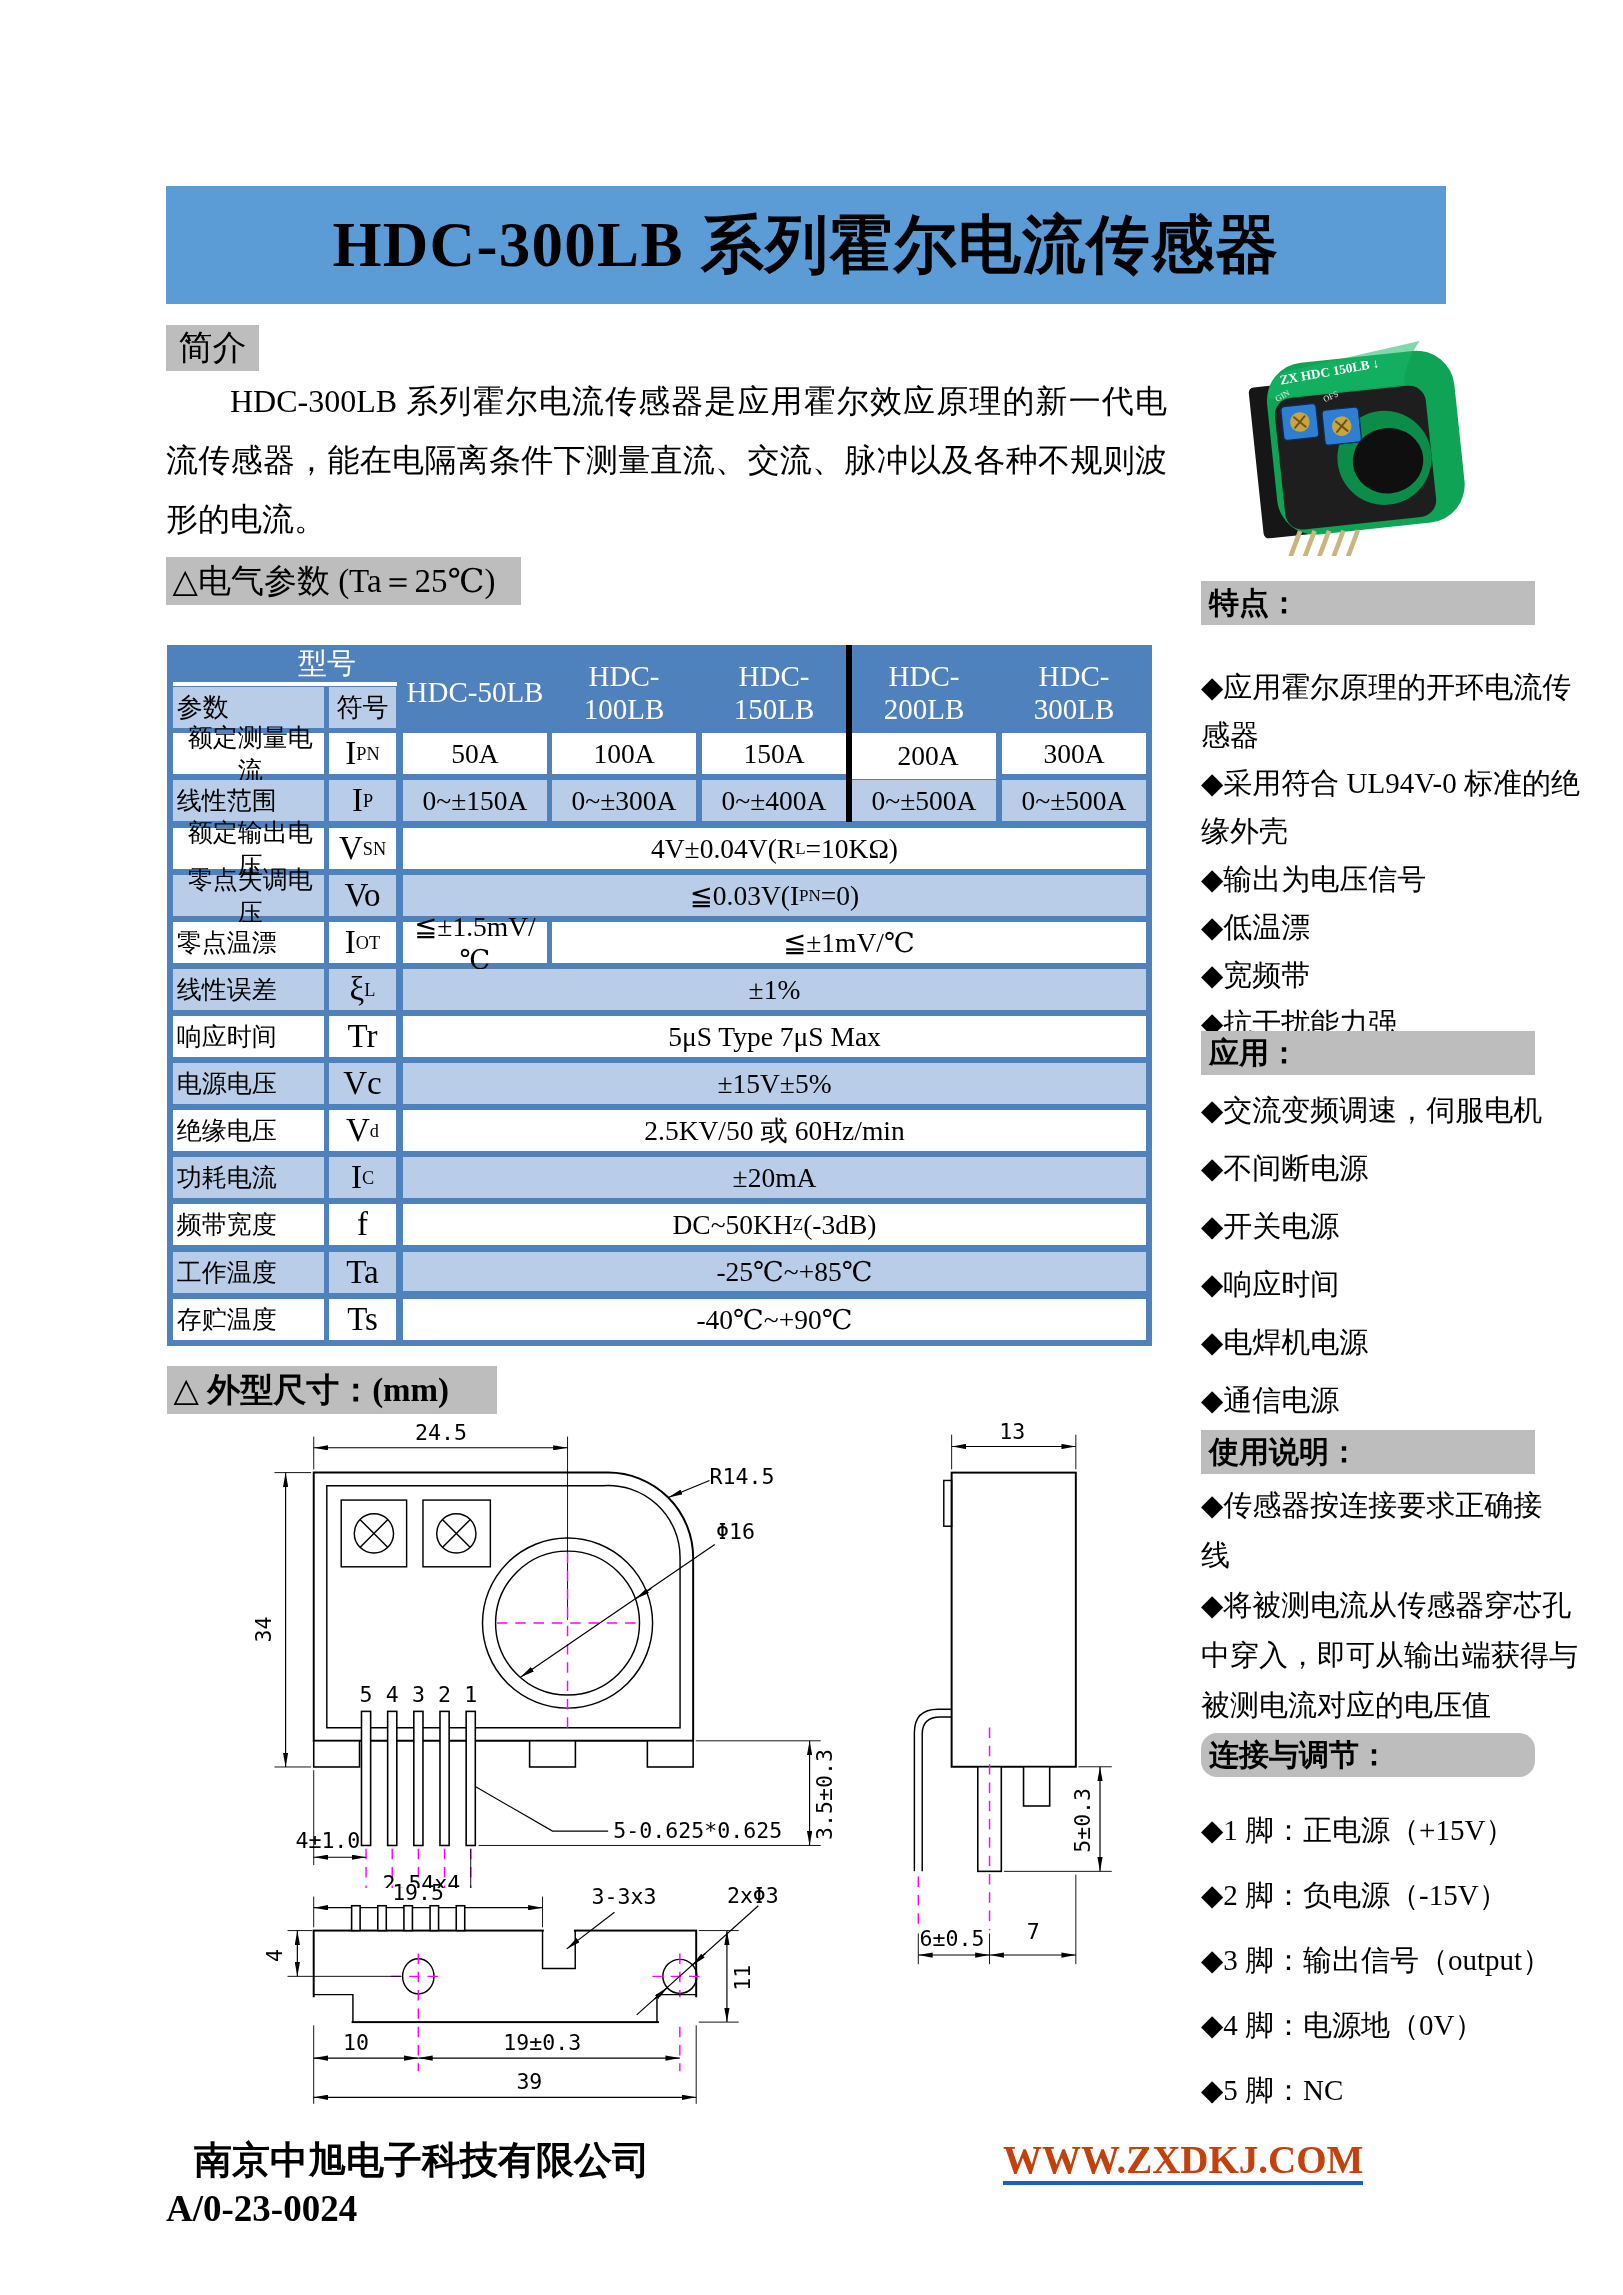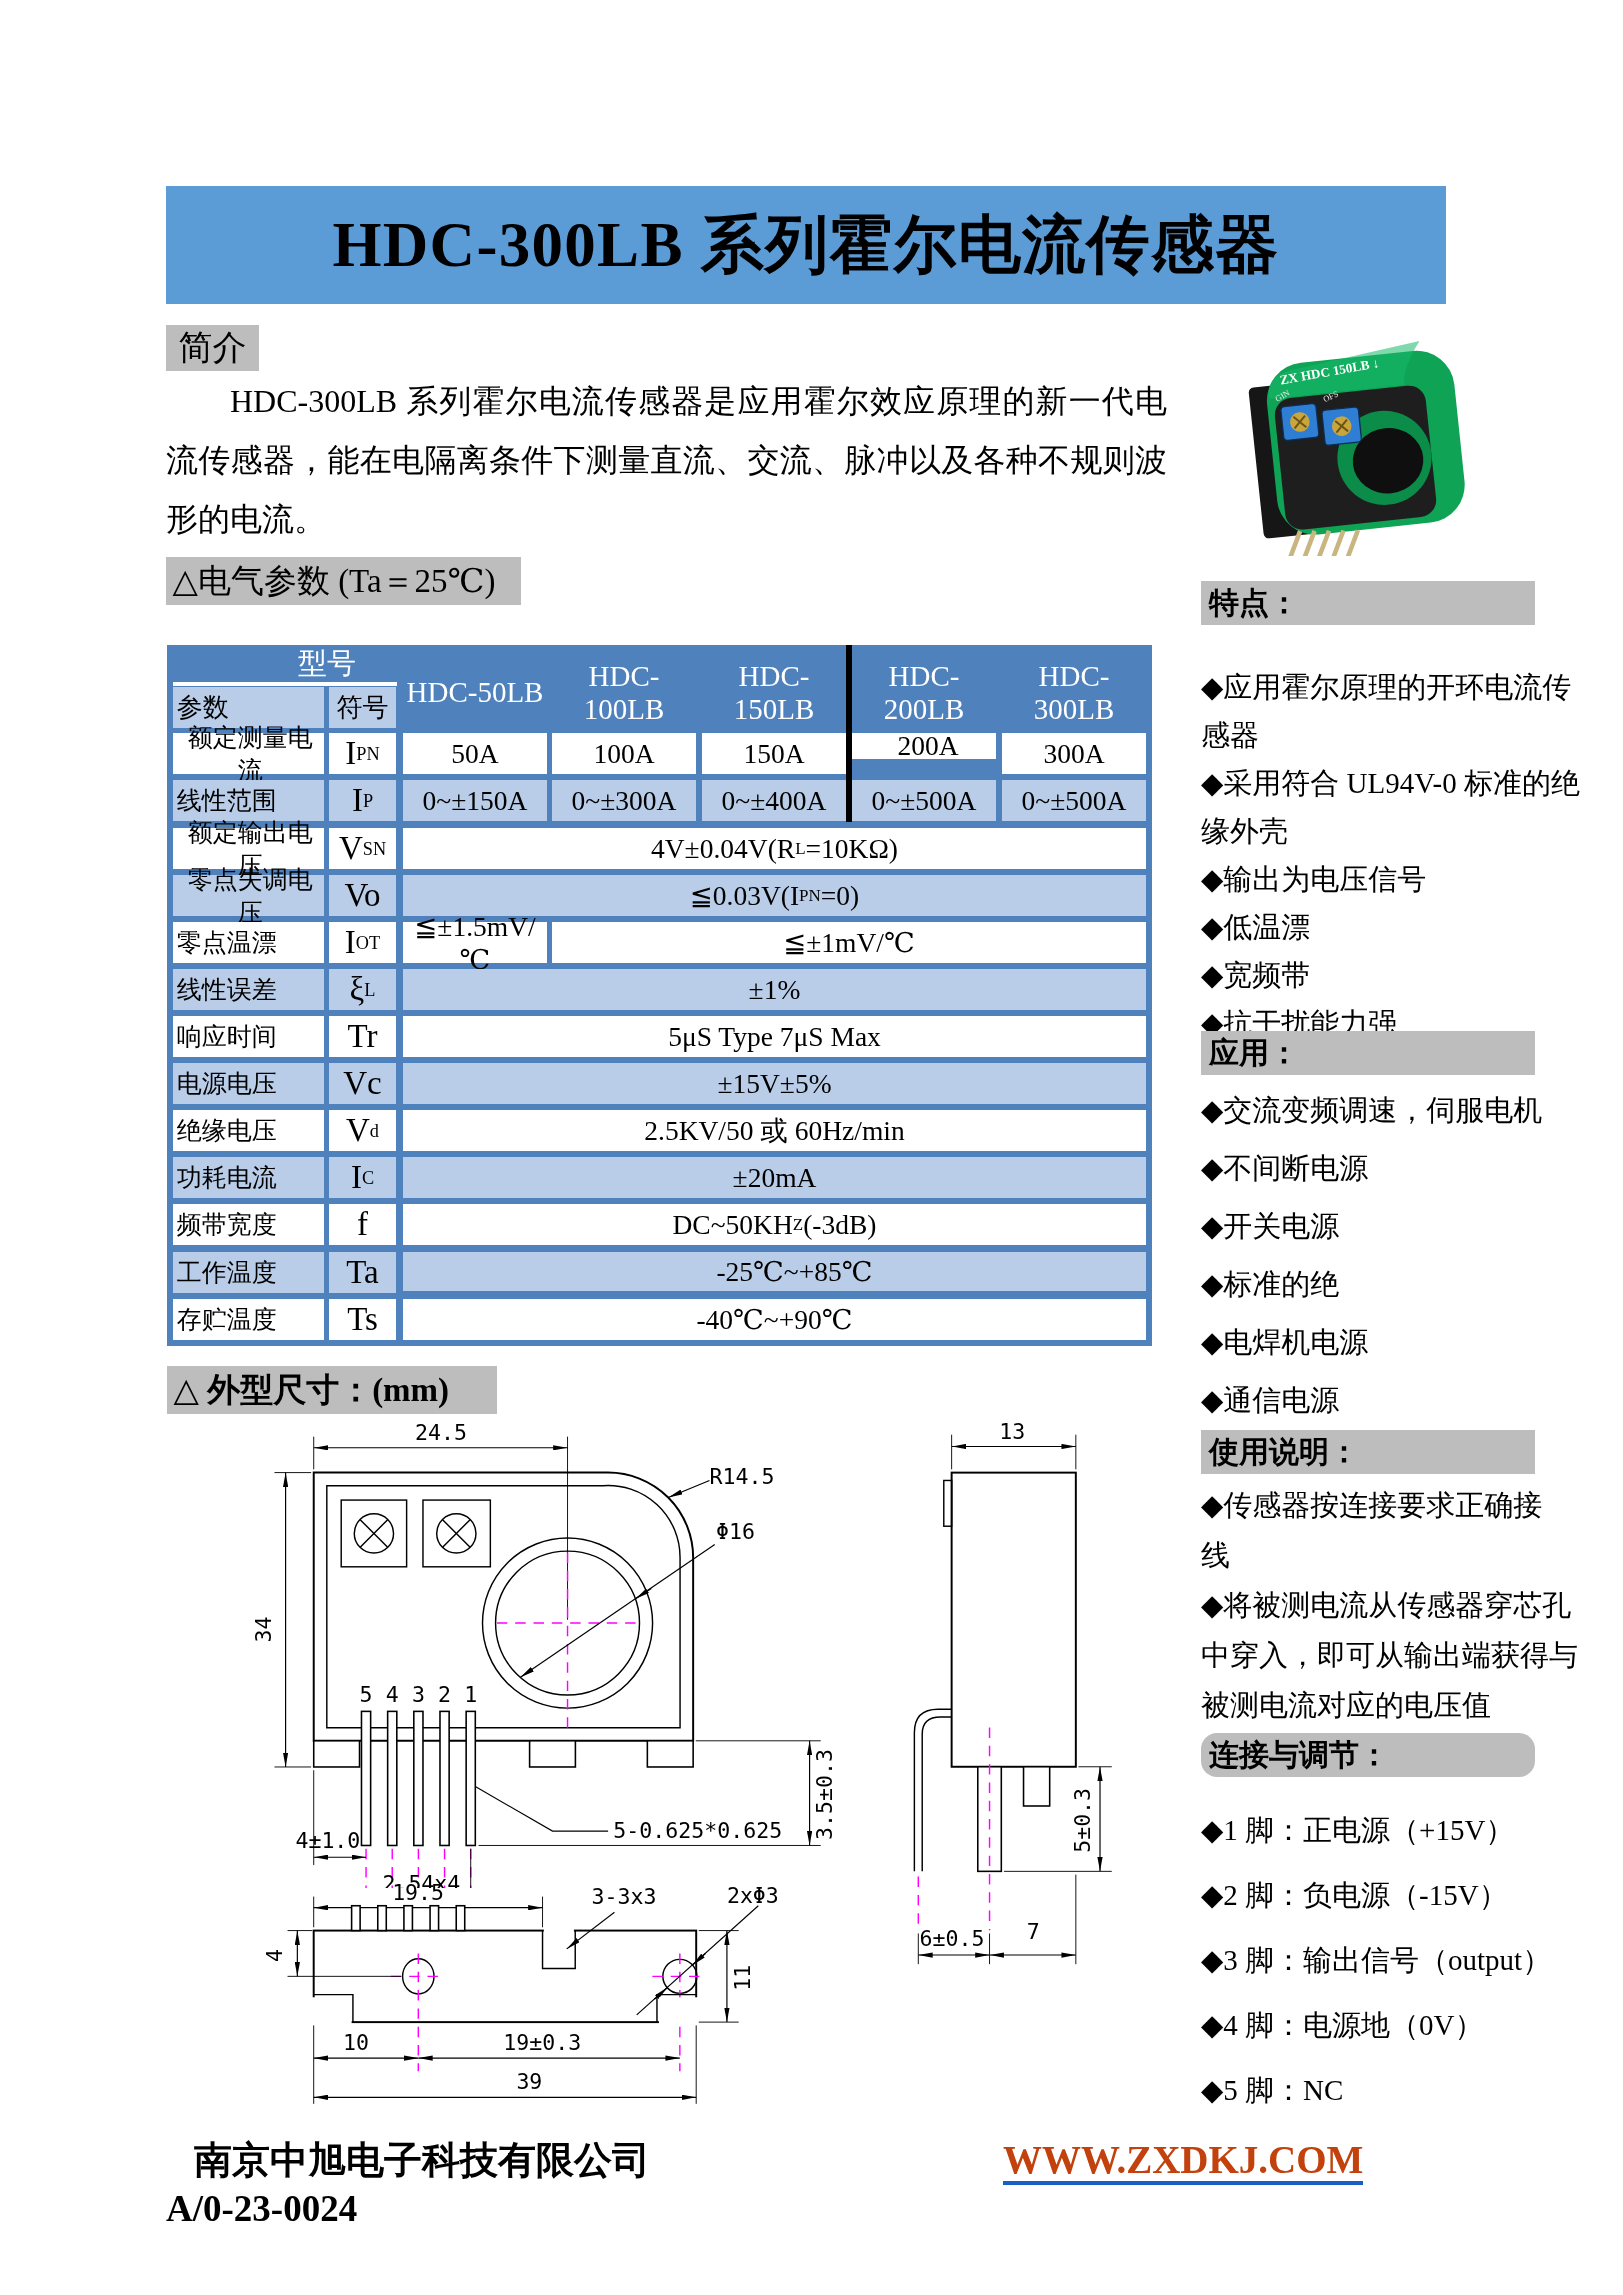--- a/index.html
+++ b/index.html
@@ -97,21 +97,21 @@
   <div class="tc thead" style="left:835px;top:13px;width:144px;height:69px;">HDC-300LB</div>
 
   <div class="tc white tp" style="left:5.9px;top:88px;width:151px;height:41px;">额定测量电流</div>
   <div class="tc white sym" style="left:162px;top:88px;width:67px;height:41px;">
       <span>I</span>
       <sub>PN</sub>
     </div>
   <div class="tc white" style="left:236px;top:88px;width:144px;height:41px;">50A</div>
   <div class="tc white" style="left:385px;top:88px;width:144px;height:41px;">100A</div>
   <div class="tc white" style="left:535px;top:88px;width:144px;height:41px;">150A</div>
-  <div class="tc white" style="left:685px;top:88px;width:144px;height:26px;padding-left:8px;">200A</div>
+  <div class="tc white" style="left:685px;top:88px;width:144px;height:46px;padding-left:8px;">200A</div>
   <div class="tc white" style="left:835px;top:88px;width:144px;height:41px;">300A</div>
 
   <div class="tc alt tp" style="left:5.9px;top:135px;width:151px;height:41px;">线性范围</div>
   <div class="tc alt sym" style="left:162px;top:135px;width:67px;height:41px;">
       <span>I</span>
       <sub>P</sub>
     </div>
   <div class="tc alt" style="left:236px;top:135px;width:144px;height:41px;">0~±150A</div>
   <div class="tc alt" style="left:385px;top:135px;width:144px;height:41px;">0~±300A</div>
   <div class="tc alt" style="left:535px;top:135px;width:144px;height:41px;">0~±400A</div>
@@ -211,21 +211,21 @@
     <div style="line-height: 48px;">◆宽频带</div>
     <div style="line-height: 48px;">◆抗干扰能力强</div>
   </div>
 
 <div class="abs gray sidehead" style="left:1201px;top:1031px;width:334px;height:44px;">应用：</div>
 <div class="abs sidelist" style="left:1201px;top:1081px;width:419px;">
 
 <div style="line-height: 58px;">◆交流变频调速，伺服电机</div>
     <div style="line-height: 58px;">◆不间断电源</div>
     <div style="line-height: 58px;">◆开关电源</div>
-    <div style="line-height: 58px;">◆标准的绝</div>
+    <div style="line-height: 58px;">◆响应时间</div>
     <div style="line-height: 58px;">◆电焊机电源</div>
     <div style="line-height: 58px;">◆通信电源</div>
   </div>
 
 <div class="abs gray sidehead" style="left:1201px;top:1430px;width:334px;height:44px;">使用说明：</div>
 <div class="abs sidelist" style="left:1201px;top:1480px;width:419px;">
 
 <div style="line-height: 50px;">◆传感器按连接要求正确接</div>
     <div style="line-height: 50px;">线</div>
     <div style="line-height: 50px;">◆将被测电流从传感器穿芯孔</div>

